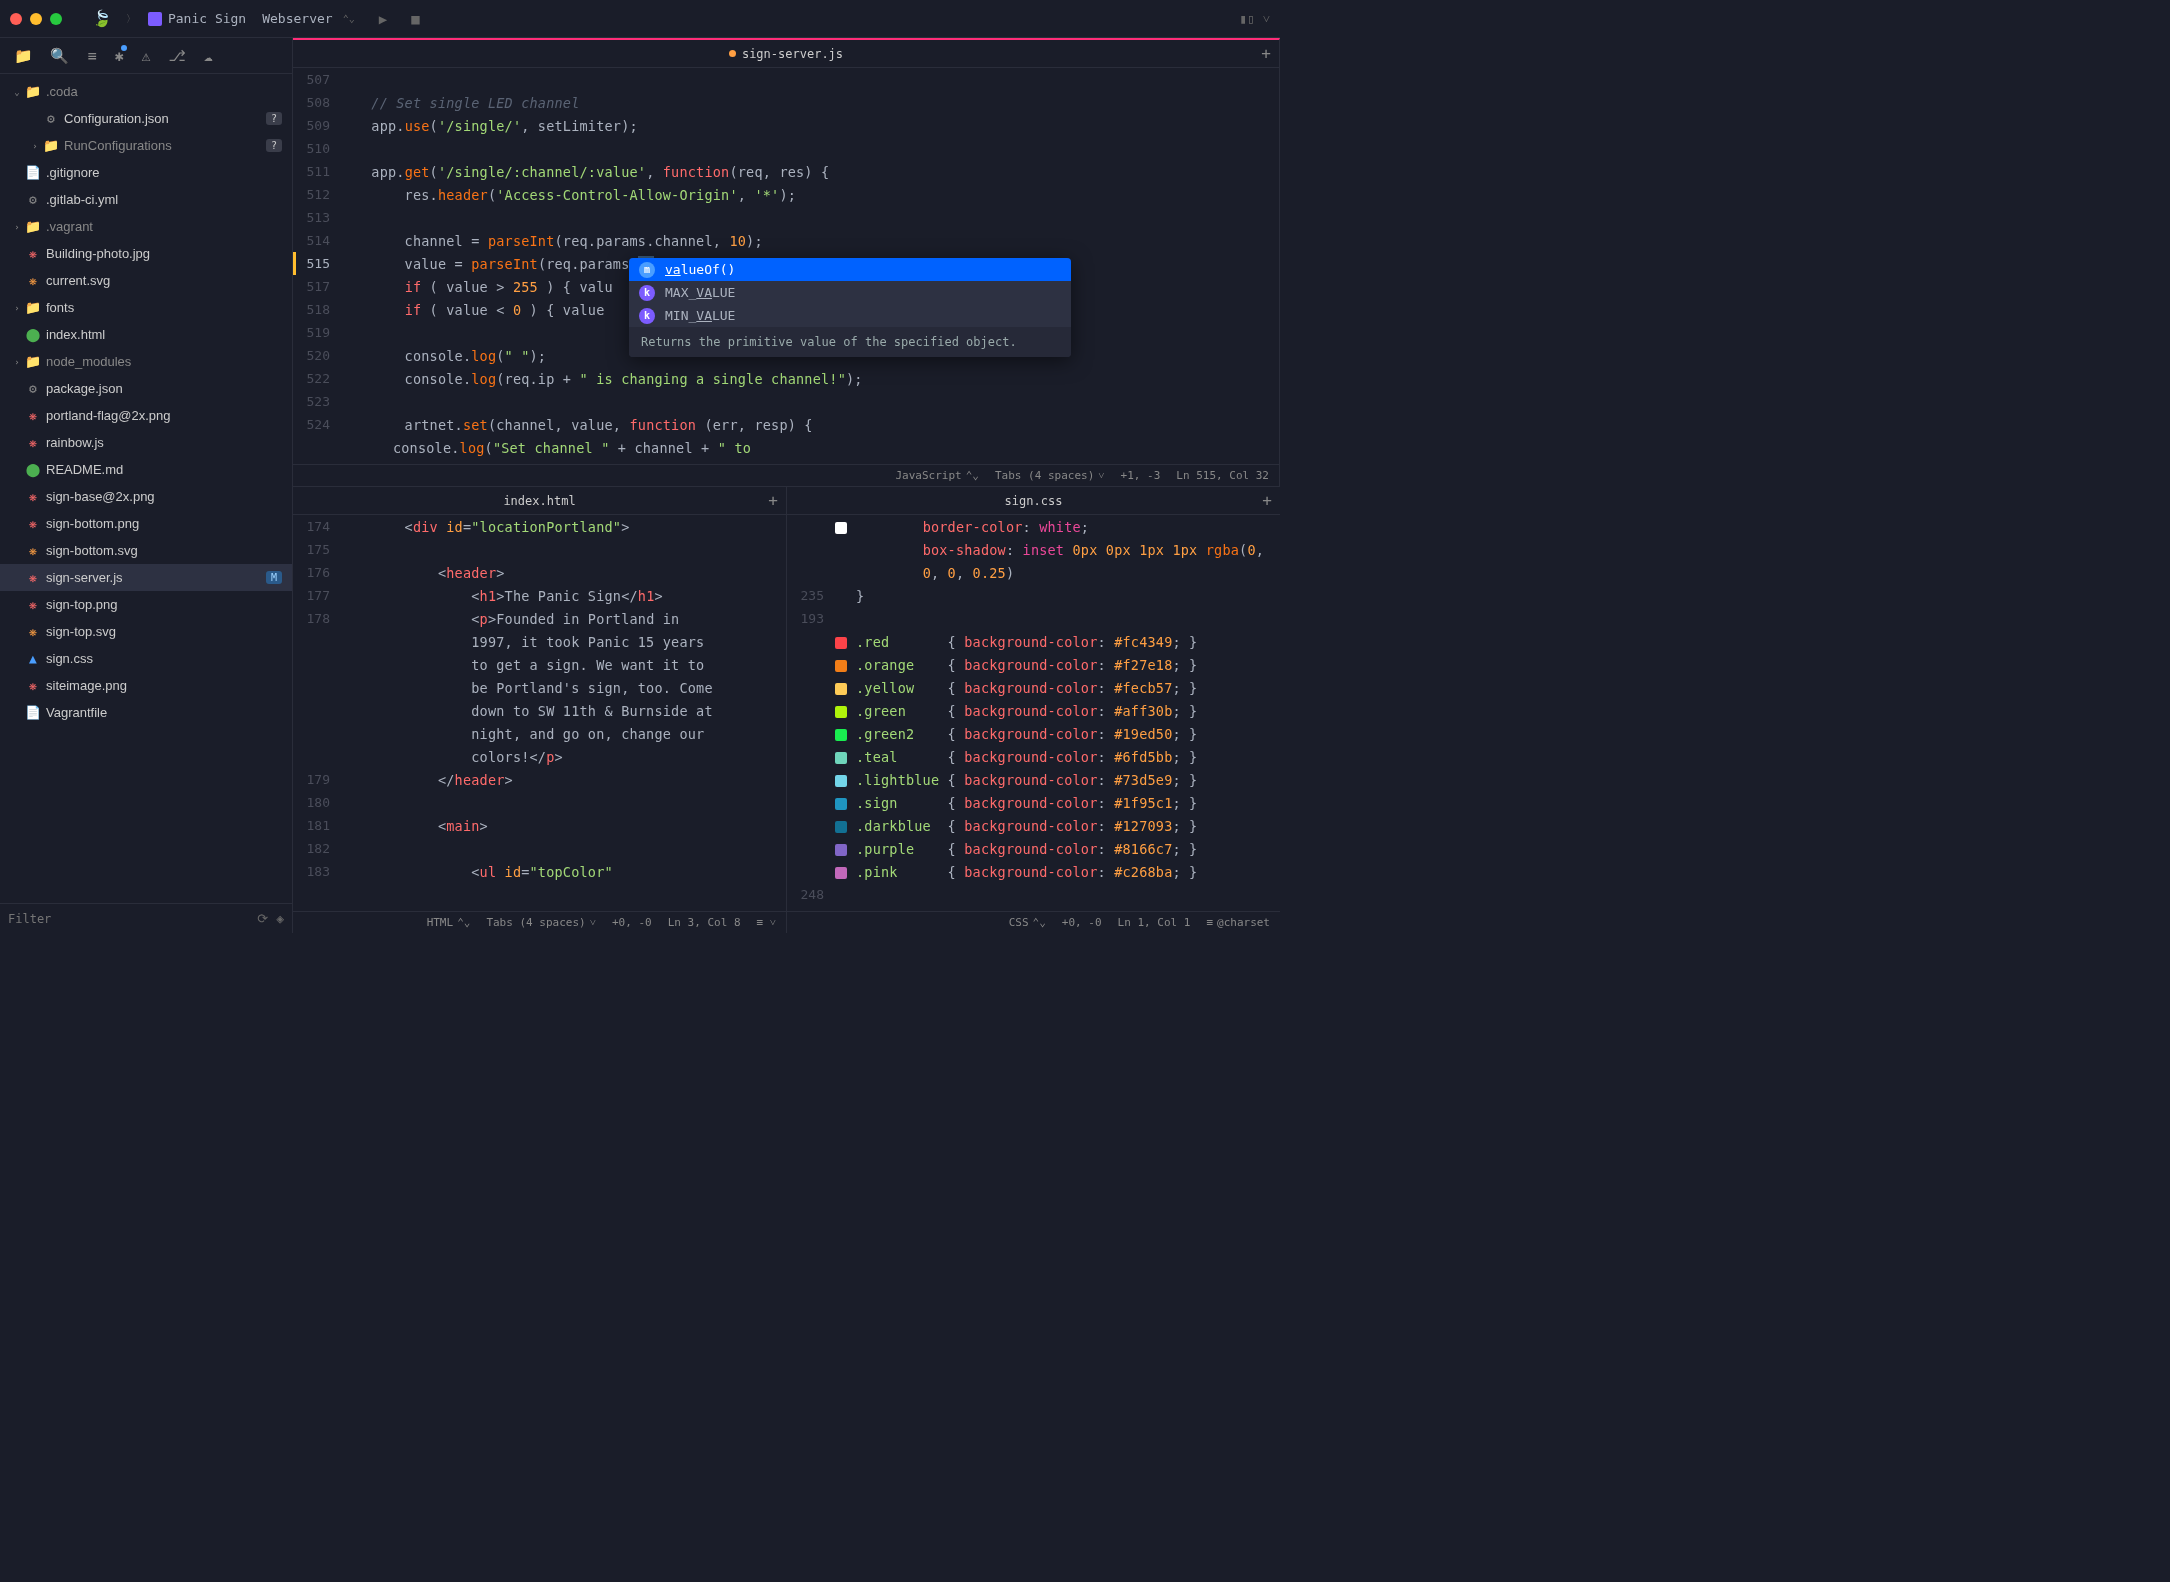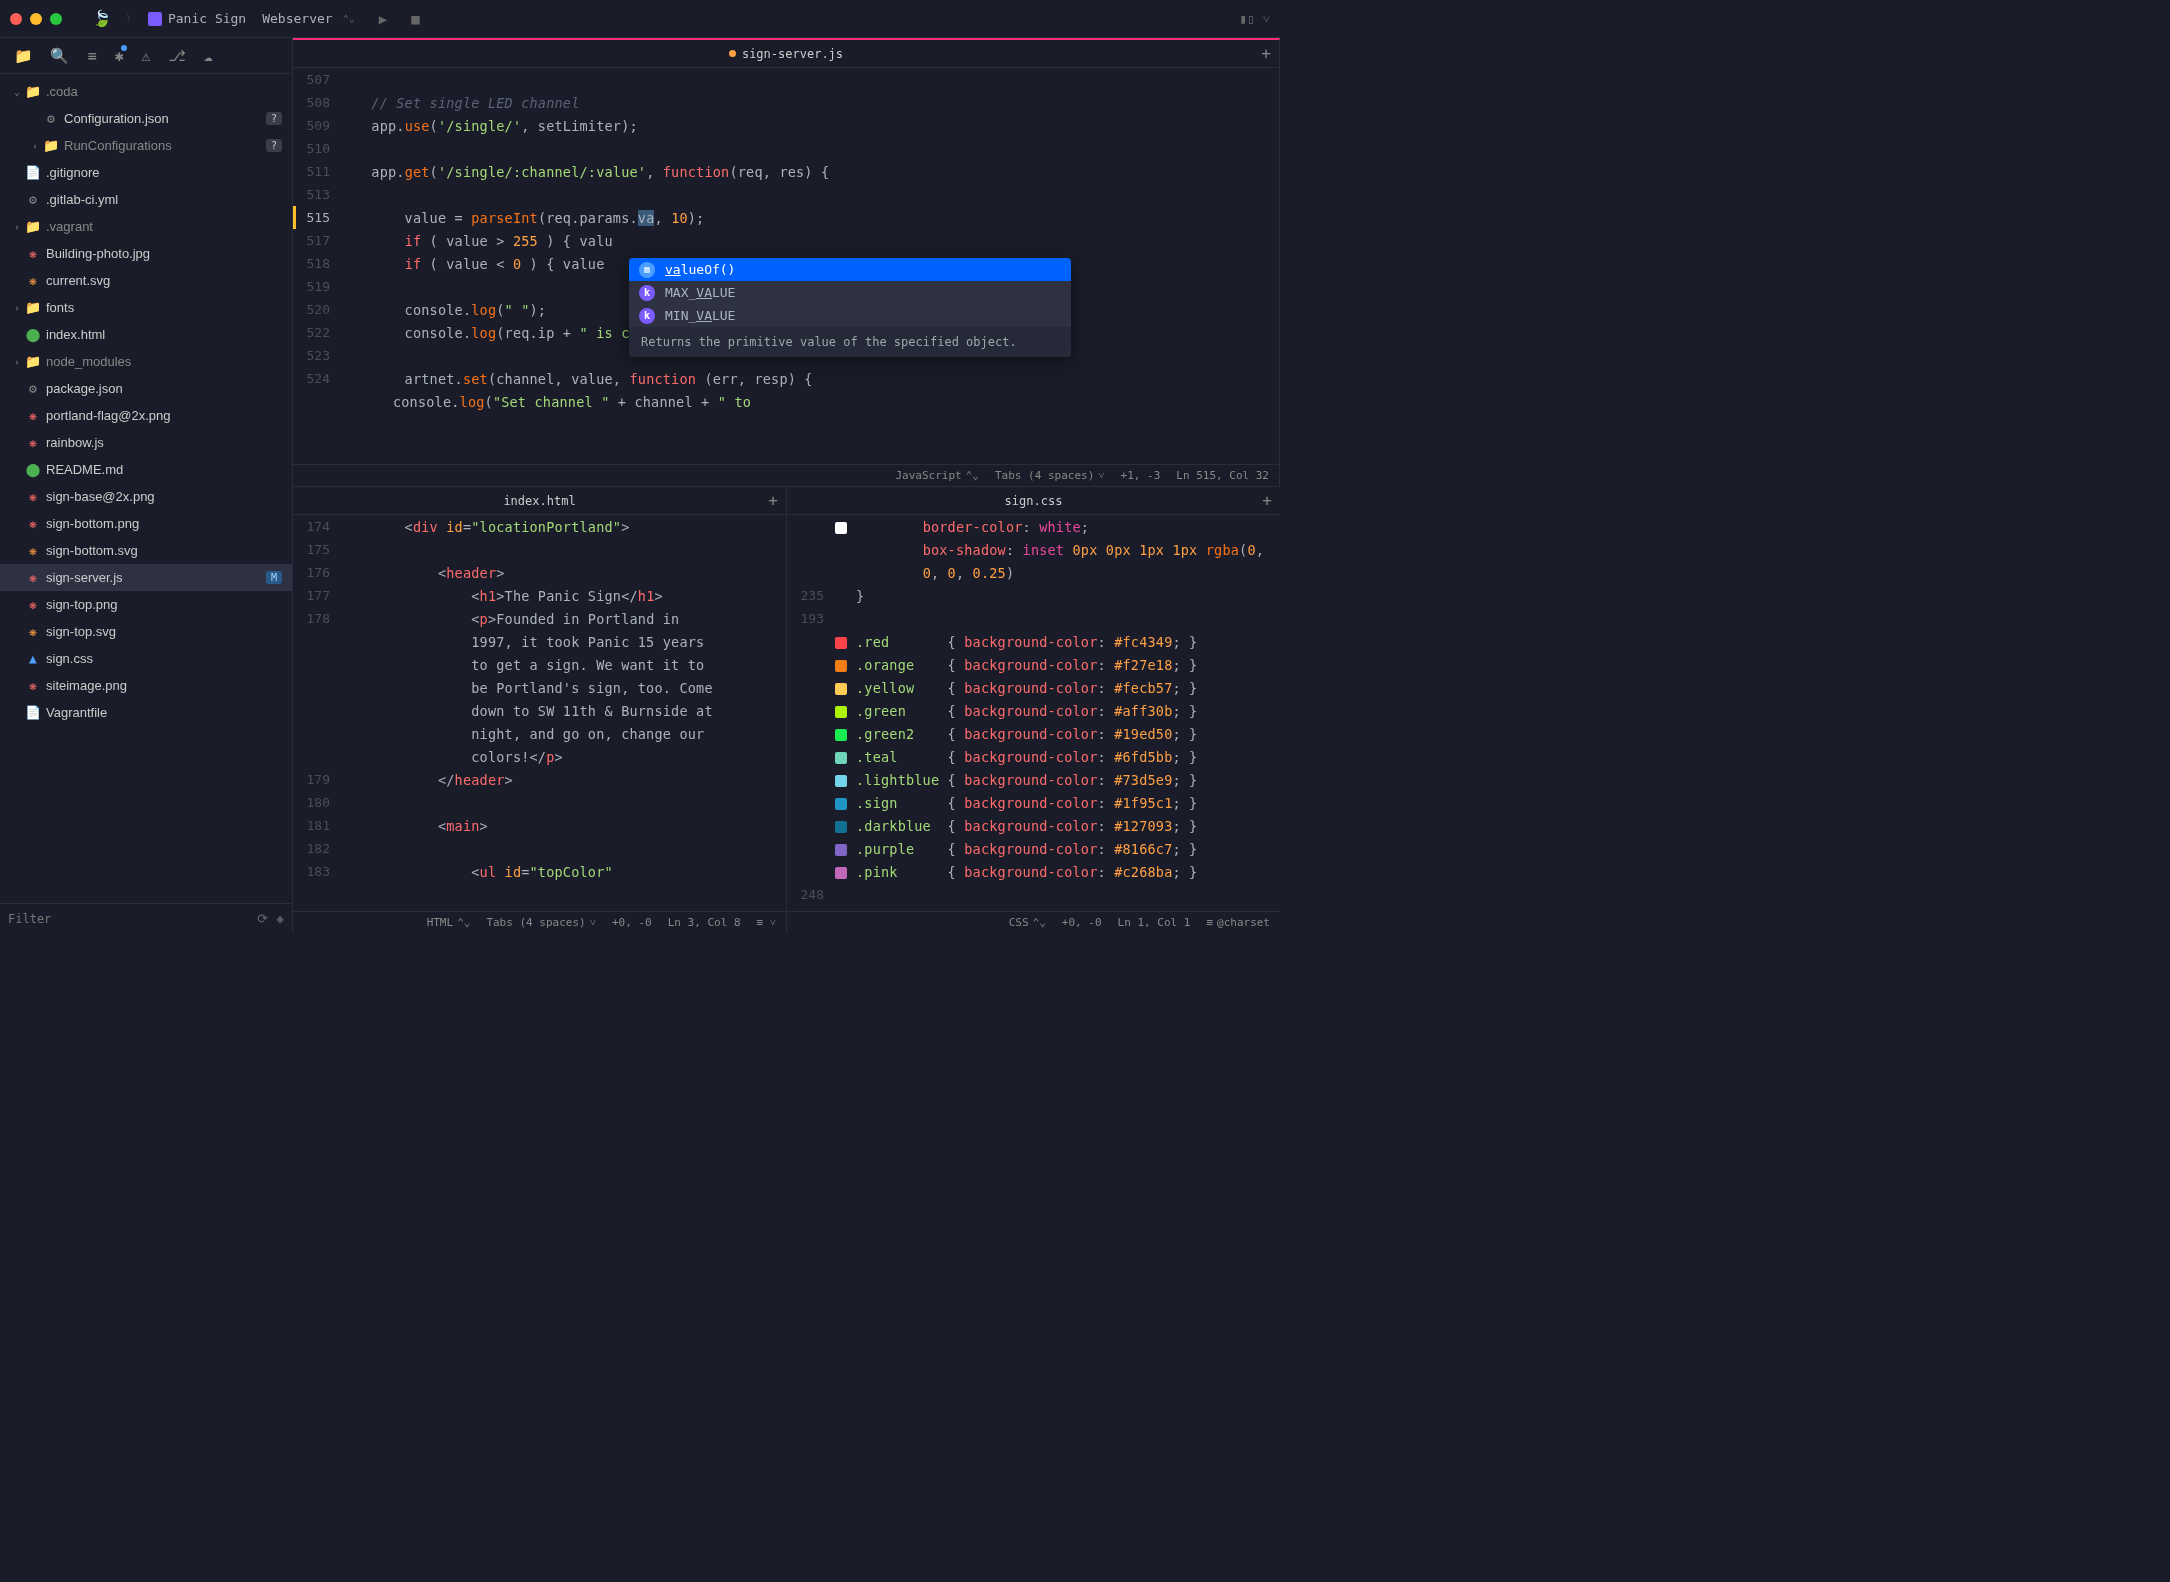--- a/index.html
+++ b/index.html
@@ -308,21 +308,23 @@
                     <span class="ac-kind k">k</span>
                     <span class="ac-label">MIN_<b>VA</b>LUE</span>
                   </div>
                   <div class="ac-doc">Returns the primitive value of the specified object.</div>
                 </div>
             <div class="line"><span class="gutter ">507</span><span class="code"></span></div>
                 <div class="line"><span class="gutter ">508</span><span class="code">    <span class="cm">// Set single LED channel</span></span></div>
                 <div class="line"><span class="gutter ">509</span><span class="code">    app.<span class="fn">use</span>(<span class="str">'/single/'</span>, setLimiter);</span></div>
                 <div class="line"><span class="gutter ">510</span><span class="code"></span></div>
                 <div class="line"><span class="gutter ">511</span><span class="code">    app.<span class="fn">get</span>(<span class="str">'/single/:channel/:value'</span>, <span class="kw">function</span>(req, res) {</span></div>
+                <div class="line"><span class="gutter ">512</span><span class="code">        res.<span class="fn">header</span>(<span class="str">'Access-Control-Allow-Origin'</span>, <span class="str">'*'</span>);</span></div>
                 <div class="line"><span class="gutter ">513</span><span class="code"></span></div>
+                <div class="line"><span class="gutter ">514</span><span class="code">        channel = <span class="fn">parseInt</span>(req.params.channel, <span class="num">10</span>);</span></div>
                 <div class="line"><span class="gutter-mark"></span><span class="gutter active">515</span><span class="code">        value = <span class="fn">parseInt</span>(req.params.<span style="background:#3a5a7a">va</span>, <span class="num">10</span>);</span></div>
                 <div class="line"><span class="gutter ">517</span><span class="code">        <span class="kw">if</span> ( value &gt; <span class="num">255</span> ) { valu</span></div>
                 <div class="line"><span class="gutter ">518</span><span class="code">        <span class="kw">if</span> ( value &lt; <span class="num">0</span> ) { value</span></div>
                 <div class="line"><span class="gutter ">519</span><span class="code"></span></div>
                 <div class="line"><span class="gutter ">520</span><span class="code">        console.<span class="fn">log</span>(<span class="str">" "</span>);</span></div>
                 <div class="line"><span class="gutter ">522</span><span class="code">        console.<span class="fn">log</span>(req.ip + <span class="str">" is changing a single channel!"</span>);</span></div>
                 <div class="line"><span class="gutter ">523</span><span class="code"></span></div>
                 <div class="line"><span class="gutter ">524</span><span class="code">        artnet.<span class="fn">set</span>(channel, value, <span class="kw">function</span> (err, resp) {</span></div>
                 <div class="line"><span class="code">            console.<span class="fn">log</span>(<span class="str">"Set channel "</span> + channel + <span class="str">" to</span></span></div>
               </div>

